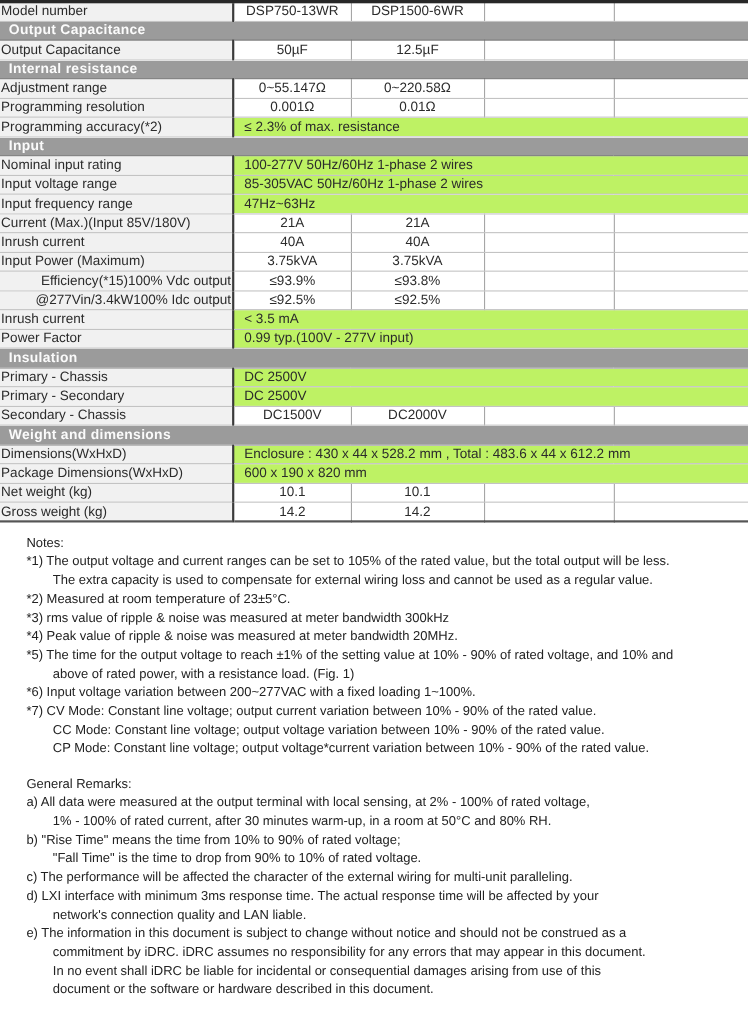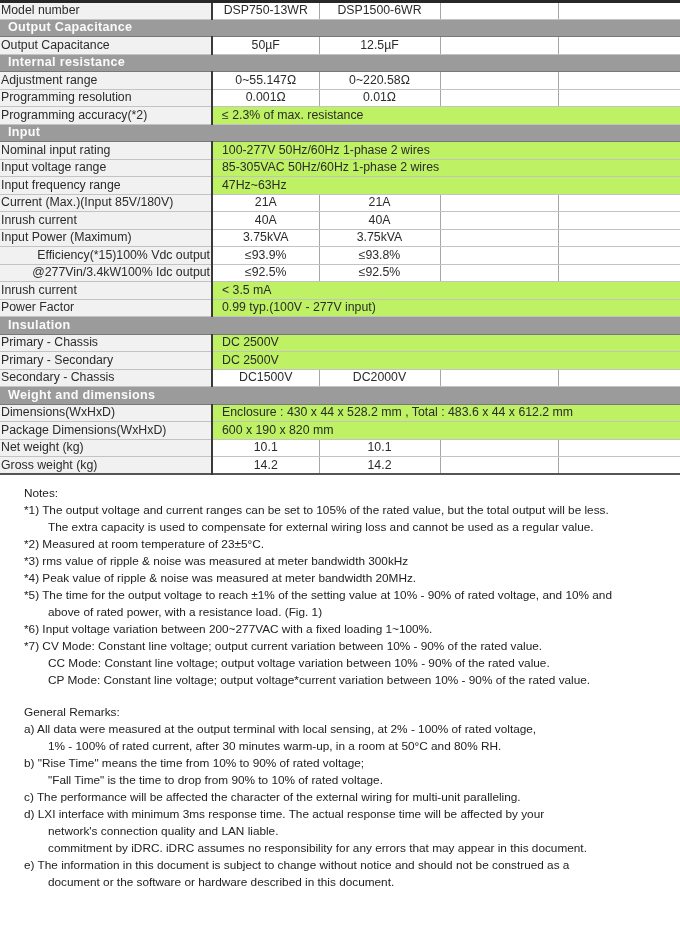--- a/index.html
+++ b/index.html
@@ -248,16 +248,17 @@
     <div class="line i2">CP Mode: Constant line voltage; output voltage*current variation between 10% - 90% of the rated value.</div>
     <div class="line blank"></div>
     <div class="line i1">General Remarks:</div>
     <div class="line i1">a) All data were measured at the output terminal with local sensing, at 2% - 100% of rated voltage,</div>
     <div class="line i2">1% - 100% of rated current, after 30 minutes  warm-up, in a room at 50°C and 80% RH.</div>
     <div class="line i1">b) "Rise Time" means the time from 10% to 90% of rated voltage;</div>
     <div class="line i2">"Fall Time" is the time to drop from 90% to 10% of rated voltage.</div>
     <div class="line i1">c) The performance will be affected the character of the external wiring for multi-unit paralleling.</div>
     <div class="line i1">d) LXI interface with minimum 3ms response time.  The actual response time will be affected by your</div>
     <div class="line i2">network's connection quality and LAN liable.</div>
+    <div class="line i1">e) The information in this document is subject to change without notice and should not be construed as a</div>
     <div class="line i2">commitment by iDRC.  iDRC assumes no responsibility for any errors that may appear in this document.</div>
-    <div class="line i1">e) The information in this document is subject to change without notice and should not be construed as a</div>
+    <div class="line i2">In no event shall iDRC be liable for incidental or consequential damages arising  from use of this</div>
     <div class="line i2">document or the software or hardware described in this document.</div>
   </div>
 
 </body></html>

